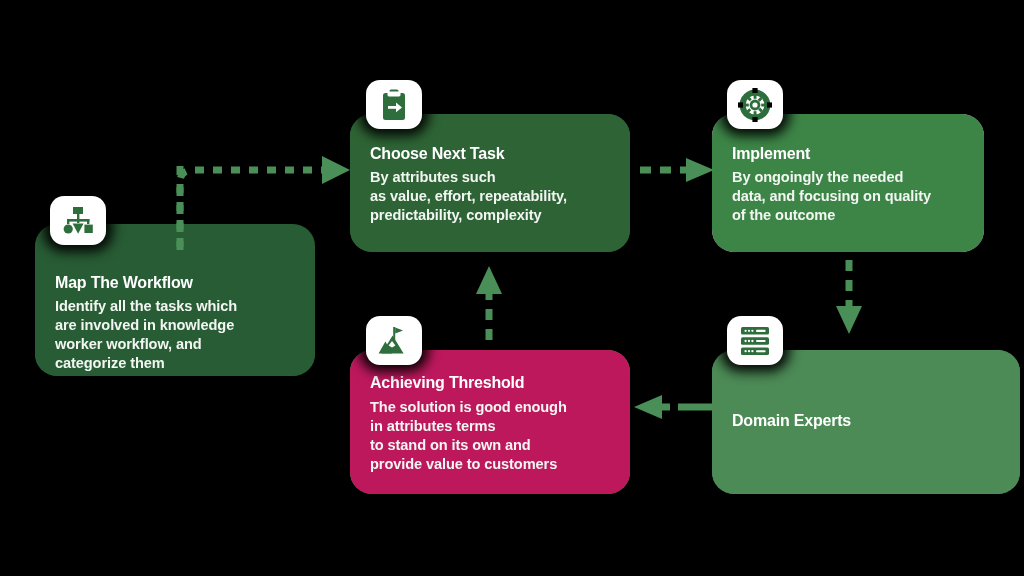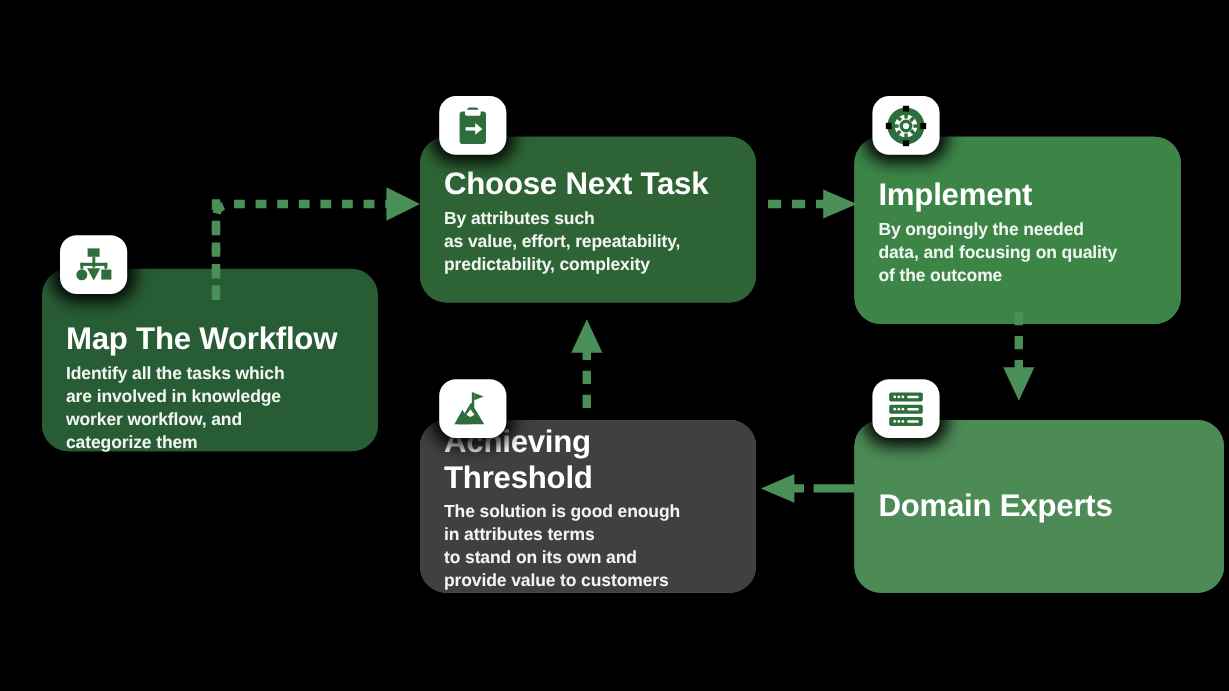--- a/index.html
+++ b/index.html
@@ -3,21 +3,21 @@
 <meta charset="utf-8">
 <style>
   html,body{margin:0;padding:0;background:#000;}
   body{width:1024px;height:576px;overflow:hidden;font-family:"Liberation Sans",sans-serif;}
   #stage{position:relative;width:1024px;height:576px;background:#000;}
 
   .card{position:absolute;border-radius:22px;box-sizing:border-box;
         box-shadow:0 0 18px 10px rgba(0,0,0,0.95), 0 0 0 11px #000;}
   .card-inner{position:absolute;left:0;top:0;right:0;bottom:0;border-radius:22px;
         padding:18px 20px 14px 20px;box-sizing:border-box;display:flex;flex-direction:column;justify-content:center;}
-  .card-title{color:#fff;font-weight:bold;font-size:26px;line-height:1.15;margin:0 0 5px 0;letter-spacing:-0.2px;}
+  .card-title{color:#fff;font-weight:bold;font-size:16px;line-height:1.15;margin:0 0 5px 0;letter-spacing:-0.2px;}
   .card-body{color:#f2f6f2;font-size:14.6px;line-height:1.30;font-weight:600;white-space:pre-line;letter-spacing:-0.1px;}
 
   .badge{position:absolute;width:56px;height:49px;background:#fff;border-radius:14px;
          display:flex;align-items:center;justify-content:center;z-index:5;
          box-shadow:0 0 12px 7px rgba(0,0,0,0.92);}
   .badge svg{display:block;}
 
   .conn{position:absolute;z-index:3;}
 </style>
 </head>
@@ -90,21 +90,21 @@
       <svg width="28" height="32" viewBox="0 0 28 32">
         <rect x="3" y="4" width="22" height="27" rx="2.5" fill="#2e6e3c"></rect>
         <rect x="9.5" y="0.5" width="9" height="6" rx="1.6" fill="#2e6e3c"></rect>
         <rect x="7.5" y="2.5" width="13" height="5" rx="1.4" fill="#fff"></rect>
         <rect x="8" y="17" width="10" height="2.8" fill="#fff"></rect>
         <polygon points="16,13.6 22,18.4 16,23.2" fill="#fff"></polygon>
       </svg>
     </span>
   </div>
 
-  <div class="card" style="left:712px;top:114px;width:272px;height:156px;background:#737373;">
+  <div class="card" style="left:712px;top:114px;width:272px;height:138px;background:#f0abfc;">
     <div class="card-inner" style="background:#3d8547;">
       <div class="card-title">Implement</div>
       <div class="card-body">By ongoingly the needed
 data, and focusing on quality
 of the outcome</div>
     </div>
   </div>
   <div class="badge" style="left:727px;top:80px;">
     <span>
       <svg width="34" height="34" viewBox="0 0 34 34">
@@ -155,21 +155,21 @@
           <circle cx="6.6" cy="25.2" r="1.15"></circle>
             <circle cx="10" cy="25.2" r="1.15"></circle>
             <circle cx="13.4" cy="25.2" r="1.15"></circle>
           <rect x="17" y="24.2" width="9.6" height="2.1" rx="1"></rect>
         </g>
       </svg>
     </span>
   </div>
 
   <div class="card" style="left:350px;top:350px;width:280px;height:144px;background:#58925f;">
-    <div class="card-inner" style="background:#404040;">
+    <div class="card-inner" style="background:#be185d;">
       <div class="card-title">Achieving Threshold</div>
       <div class="card-body">The solution is good enough
 in attributes terms
 to stand on its own and
 provide value to customers</div>
     </div>
   </div>
   <div class="badge" style="left:366px;top:316px;">
     <span>
       <svg width="32" height="30" viewBox="0 0 32 30">

